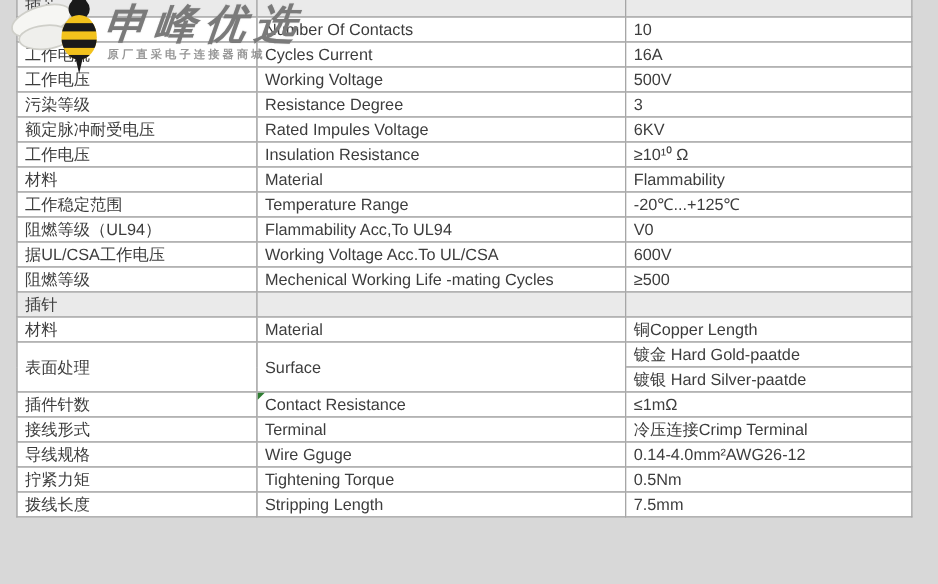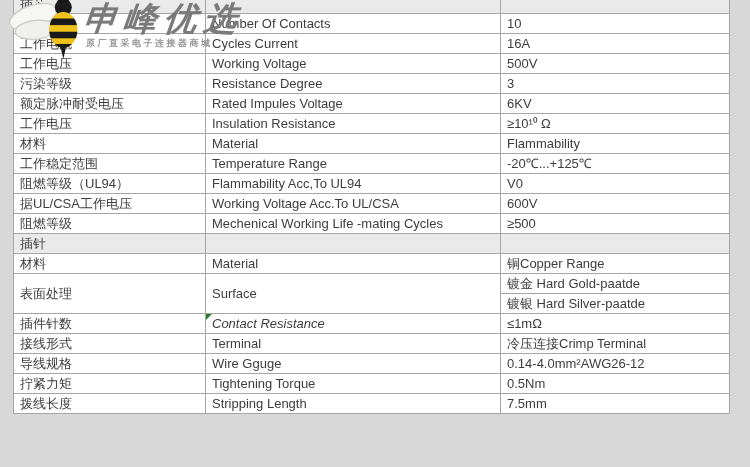--- a/index.html
+++ b/index.html
@@ -22,21 +22,21 @@
     background:var(--cell-bg);
     height:20px;
     padding:0 4px 0 6px;
     font-size:13px;
     line-height:15px;
     vertical-align:middle;
     white-space:nowrap;
     overflow:hidden;
   }
   td.sec{background:var(--section-bg);}
-  td.has-marker{position:relative;font-style:italic;}
+  td.has-marker{position:relative;}
   .marker{
     position:absolute;left:0;top:0;width:0;height:0;
     border-top:6px solid var(--marker-green);
     border-right:6px solid transparent;
   }
   
   .logo{position:absolute;left:4px;top:-6px;z-index:5;display:flex;align-items:flex-start;pointer-events:none;}
   .bee{width:96px;height:66px;margin-right:-16px;flex:none;}
   .logo-text{padding-top:8px;}
   .logo-title{
@@ -129,21 +129,21 @@
         </tr>
 
         <tr>
           <td class="sec">插针</td>
           <td class="sec"></td>
           <td class="sec"></td>
         </tr>
         <tr>
           <td>材料</td>
           <td>Material</td>
-          <td>铜Copper Range</td>
+          <td>铜Copper Length</td>
         </tr>
 
         <tr>
           <td rowspan="2">表面处理</td>
           <td rowspan="2">Surface</td>
           <td>镀金 Hard Gold-paatde</td>
         </tr>
         <tr>
           <td>镀银 Hard Silver-paatde</td>
         </tr>

